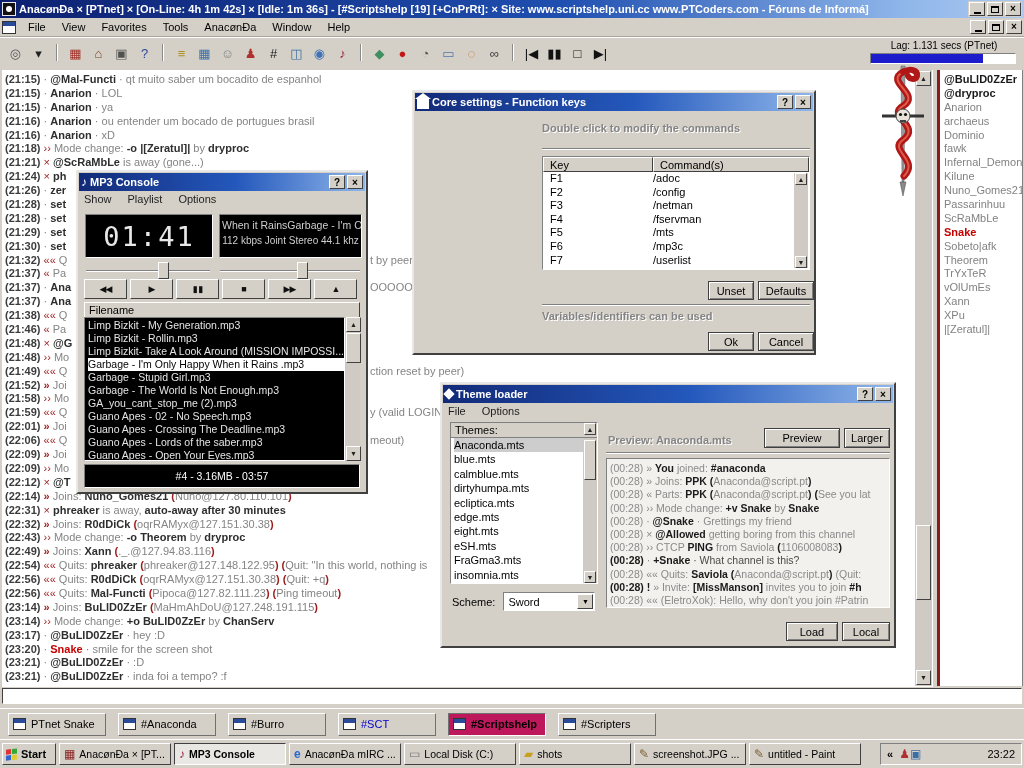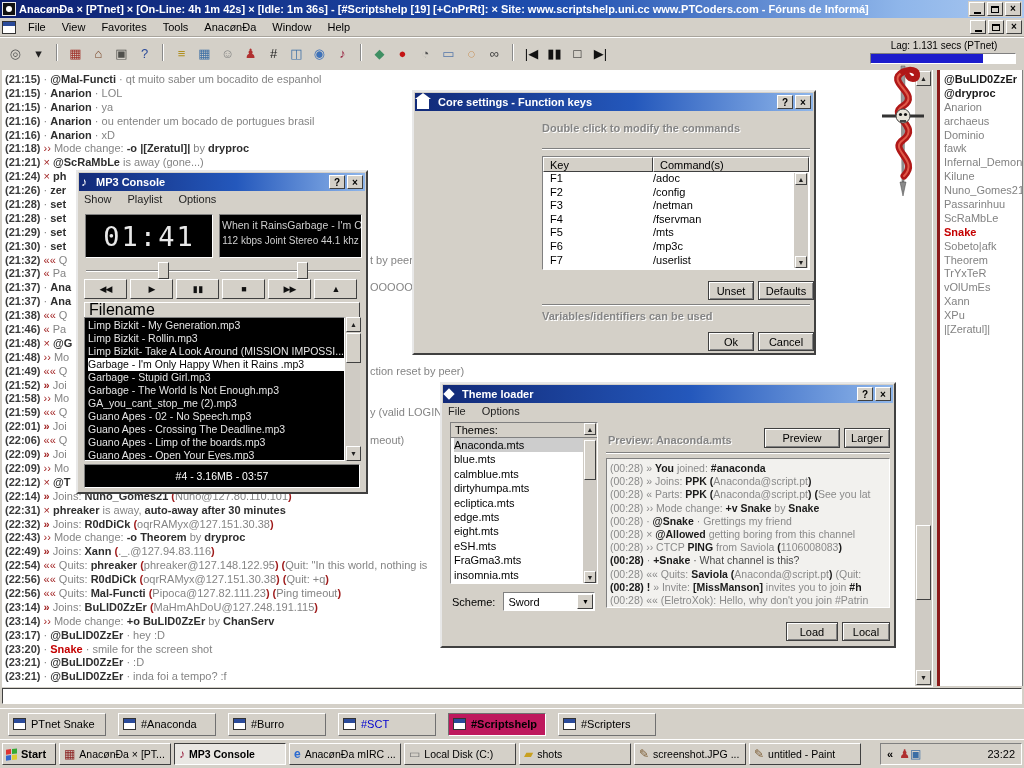--- a/index.html
+++ b/index.html
@@ -59,21 +59,21 @@
     border-left:3px solid #8b1a1a;border-right:1px solid #808080;padding:3px 0 0 4px;overflow:hidden;z-index:2}
   .nline{height:13.9px;line-height:13.9px;font-size:11px;white-space:pre}
   .sg-op{color:#1a1a1a;font-weight:bold}
   .sg-nk{color:#828282}
 
   .editbox{position:absolute;left:2px;top:688px;width:1020px;height:16px;background:#fff;
     border:1px solid;border-color:#404040 #fff #fff #404040;z-index:2}
 
   
   .dlg{position:absolute;background:#d4d0c8;border:2px solid;border-color:#e8e8e8 #404040 #404040 #e8e8e8;z-index:10}
-  .dtitle{height:18px;margin:1px 1px 0 1px;padding:8px 2px;display:flex;align-items:center;gap:9px;
+  .dtitle{height:18px;margin:1px 1px 0 1px;padding:8px 2px;display:flex;align-items:center;gap:3px;
     background:linear-gradient(90deg,#122a78 0%,#2458bc 55%,#8fb6ea 100%);color:#fff;font-weight:bold;font-size:11px}
   .dctrl{margin-left:auto;display:flex;gap:2px}
   .dbtn{width:16px;height:14px;background:#d4d0c8;border:1px solid;border-color:#fff #404040 #404040 #fff;
     display:flex;align-items:center;justify-content:center;font-size:10px;font-weight:bold;color:#000}
   .dmenu{height:16px;display:flex;align-items:center;padding-left:6px;font-size:11px;color:#222}
   .dmenu span{margin-right:16px}
   .btn{position:absolute;height:19px;background:#d4d0c8;border:1px solid #404040;
     box-shadow:inset 1px 1px 0 #fff,inset -1px -1px 0 #808080;font-size:11px;color:#000;
     display:flex;align-items:center;justify-content:center}
   .embossed{font-weight:bold;color:#848484;text-shadow:1px 1px 0 #fff;font-size:11px}
@@ -88,21 +88,21 @@
     border:1px solid;border-color:#808080 #fff #fff #808080;overflow:hidden;color:#cfcfcf}
   .trackline{font-size:10.5px;white-space:nowrap;margin:4px 0 4px 2px}
   .metaline{font-size:10px;text-align:center;white-space:nowrap}
   .slider{position:absolute;height:17px}
   .strack{position:absolute;left:0;right:0;top:8px;height:2px;border-top:1px solid #808080;border-bottom:1px solid #fff}
   .sthumb{position:absolute;top:0;width:11px;height:17px;background:#d4d0c8;border:1px solid;border-color:#fff #404040 #404040 #fff}
   .mbtnrow{position:absolute;top:107px;left:6px;display:flex;gap:3px}
   .mbtn{width:43px;height:20px;background:#d4d0c8;border:1px solid;border-color:#fff #404040 #404040 #fff;
     display:inline-flex;align-items:center;justify-content:center;font-size:9px;letter-spacing:-1px}
   .plheader{position:absolute;top:130px;left:6px;width:276px;height:16px;background:#d4d0c8;
-    border:1px solid;border-color:#fff #404040 #404040 #fff;font-size:16px;padding-left:4px;display:flex;align-items:center}
+    border:1px solid;border-color:#fff #404040 #404040 #fff;font-size:11px;padding-left:4px;display:flex;align-items:center}
   .pllist{position:absolute;top:145px;left:6px;width:261px;height:144px;background:#000;overflow:hidden;
     border:1px solid;border-color:#808080 #fff #fff #808080;padding-top:1px}
   .pline{height:13px;line-height:13px;font-size:10.5px;color:#e4e4e4;white-space:pre;padding-left:3px}
   .sg-pl{color:#e4e4e4}
   .sg-plsel{background:#fff;color:#000;display:inline-block;min-width:100%}
   .plscroll{position:absolute;top:145px;left:267px;width:15px;height:144px;background:#cfcbc4}
   .mp3status{position:absolute;top:292px;left:6px;width:276px;height:24px;background:#000;
     border:1px solid;border-color:#808080 #fff #fff #808080;color:#fff;font-size:10.5px;
     display:flex;align-items:center;justify-content:center}
 
@@ -375,21 +375,21 @@
       <div>
           <div class="pline"><span class="sg-pl">Limp Bizkit - My Generation.mp3</span></div>
           <div class="pline"><span class="sg-pl">Limp Bizkit - Rollin.mp3</span></div>
           <div class="pline"><span class="sg-pl">Limp Bizkit- Take A Look Around (MISSION IMPOSSI...</span></div>
           <div class="pline"><span class="sg-plsel">Garbage - I'm Only Happy When it Rains .mp3</span></div>
           <div class="pline"><span class="sg-pl">Garbage - Stupid Girl.mp3</span></div>
           <div class="pline"><span class="sg-pl">Garbage - The World Is Not Enough.mp3</span></div>
           <div class="pline"><span class="sg-pl">GA_you_cant_stop_me (2).mp3</span></div>
           <div class="pline"><span class="sg-pl">Guano Apes - 02 - No Speech.mp3</span></div>
           <div class="pline"><span class="sg-pl">Guano Apes - Crossing The Deadline.mp3</span></div>
-          <div class="pline"><span class="sg-pl">Guano Apes - Limp of the boards.mp3</span></div>
+          <div class="pline"><span class="sg-pl">Guano Apes - Lords of the saber.mp3</span></div>
           <div class="pline"><span class="sg-pl">Guano Apes - Open Your Eyes.mp3</span></div>
         </div>
     </div>
     <div class="plscroll">
       <span class="sbbtn" style="top:0">▲</span>
       <span class="sbthumb" style="top:16px;height:30px"></span>
       <span class="sbbtn" style="bottom:0">▼</span>
     </div>
     <div class="mp3status">#4 - 3.16MB - 03:57</div>
   </div>

